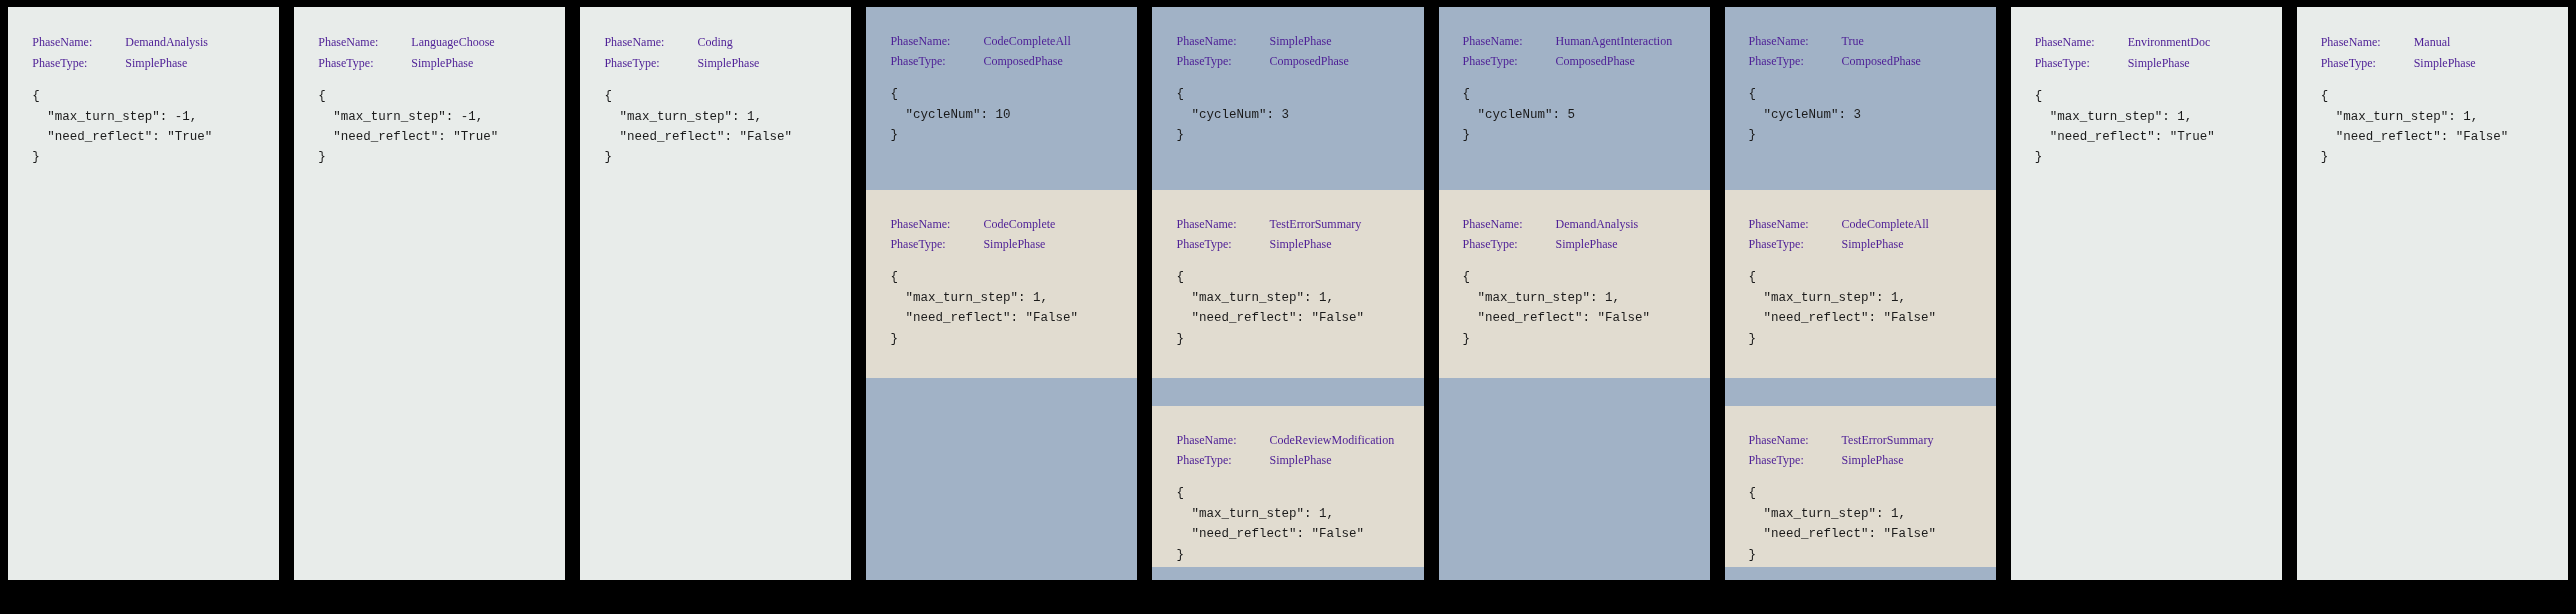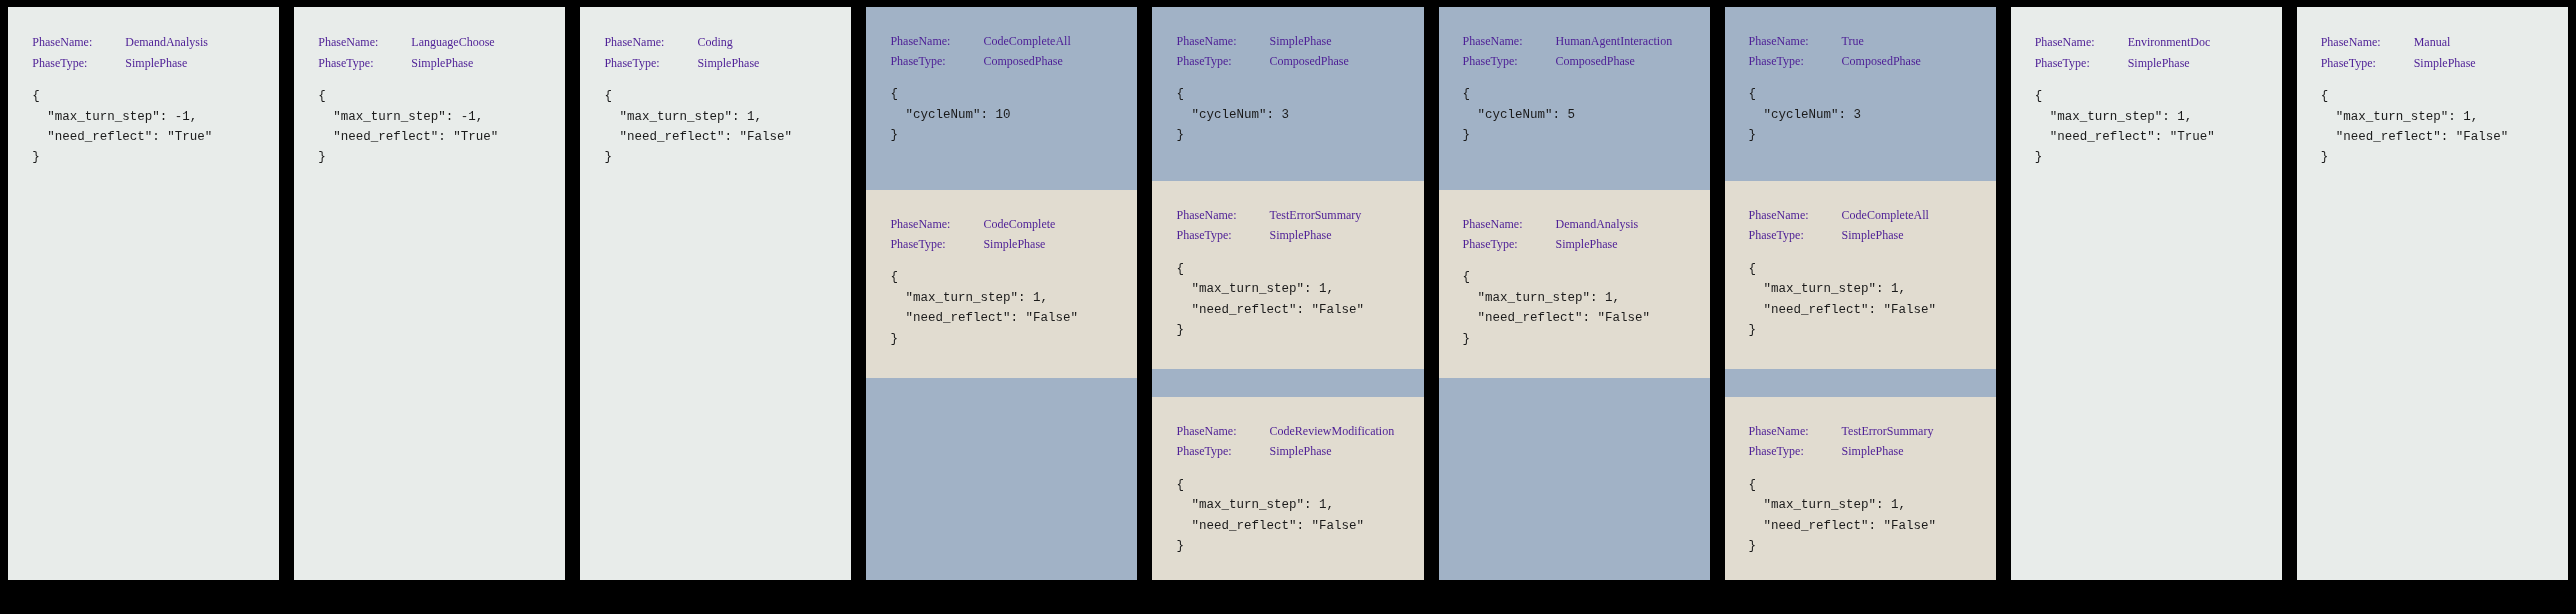--- a/index.html
+++ b/index.html
@@ -51,21 +51,21 @@
     color:#1b1b1b;
     white-space:pre;
   }
   .sub{
     background:var(--subphase-bg,#e1dcd0);
     height:188px;
     box-sizing:border-box;
     padding:24px 9.3px 0 24px;
     flex:0 0 auto;
   }
-  .sub.second{height:183px}
+  .sub.second{height:161px}
   .gap30{height:28px;flex:0 0 auto}
   .filler{flex:1 1 auto}
 </style>
 </head>
 <body style="--page-bg: #000000; --simple-bg: #e8ecea; --composed-bg: #a1b2c6; --subphase-bg: #e1dcd0;">
 
 <div class="board">
 
   <section class="col simple">
     <div class="head">

